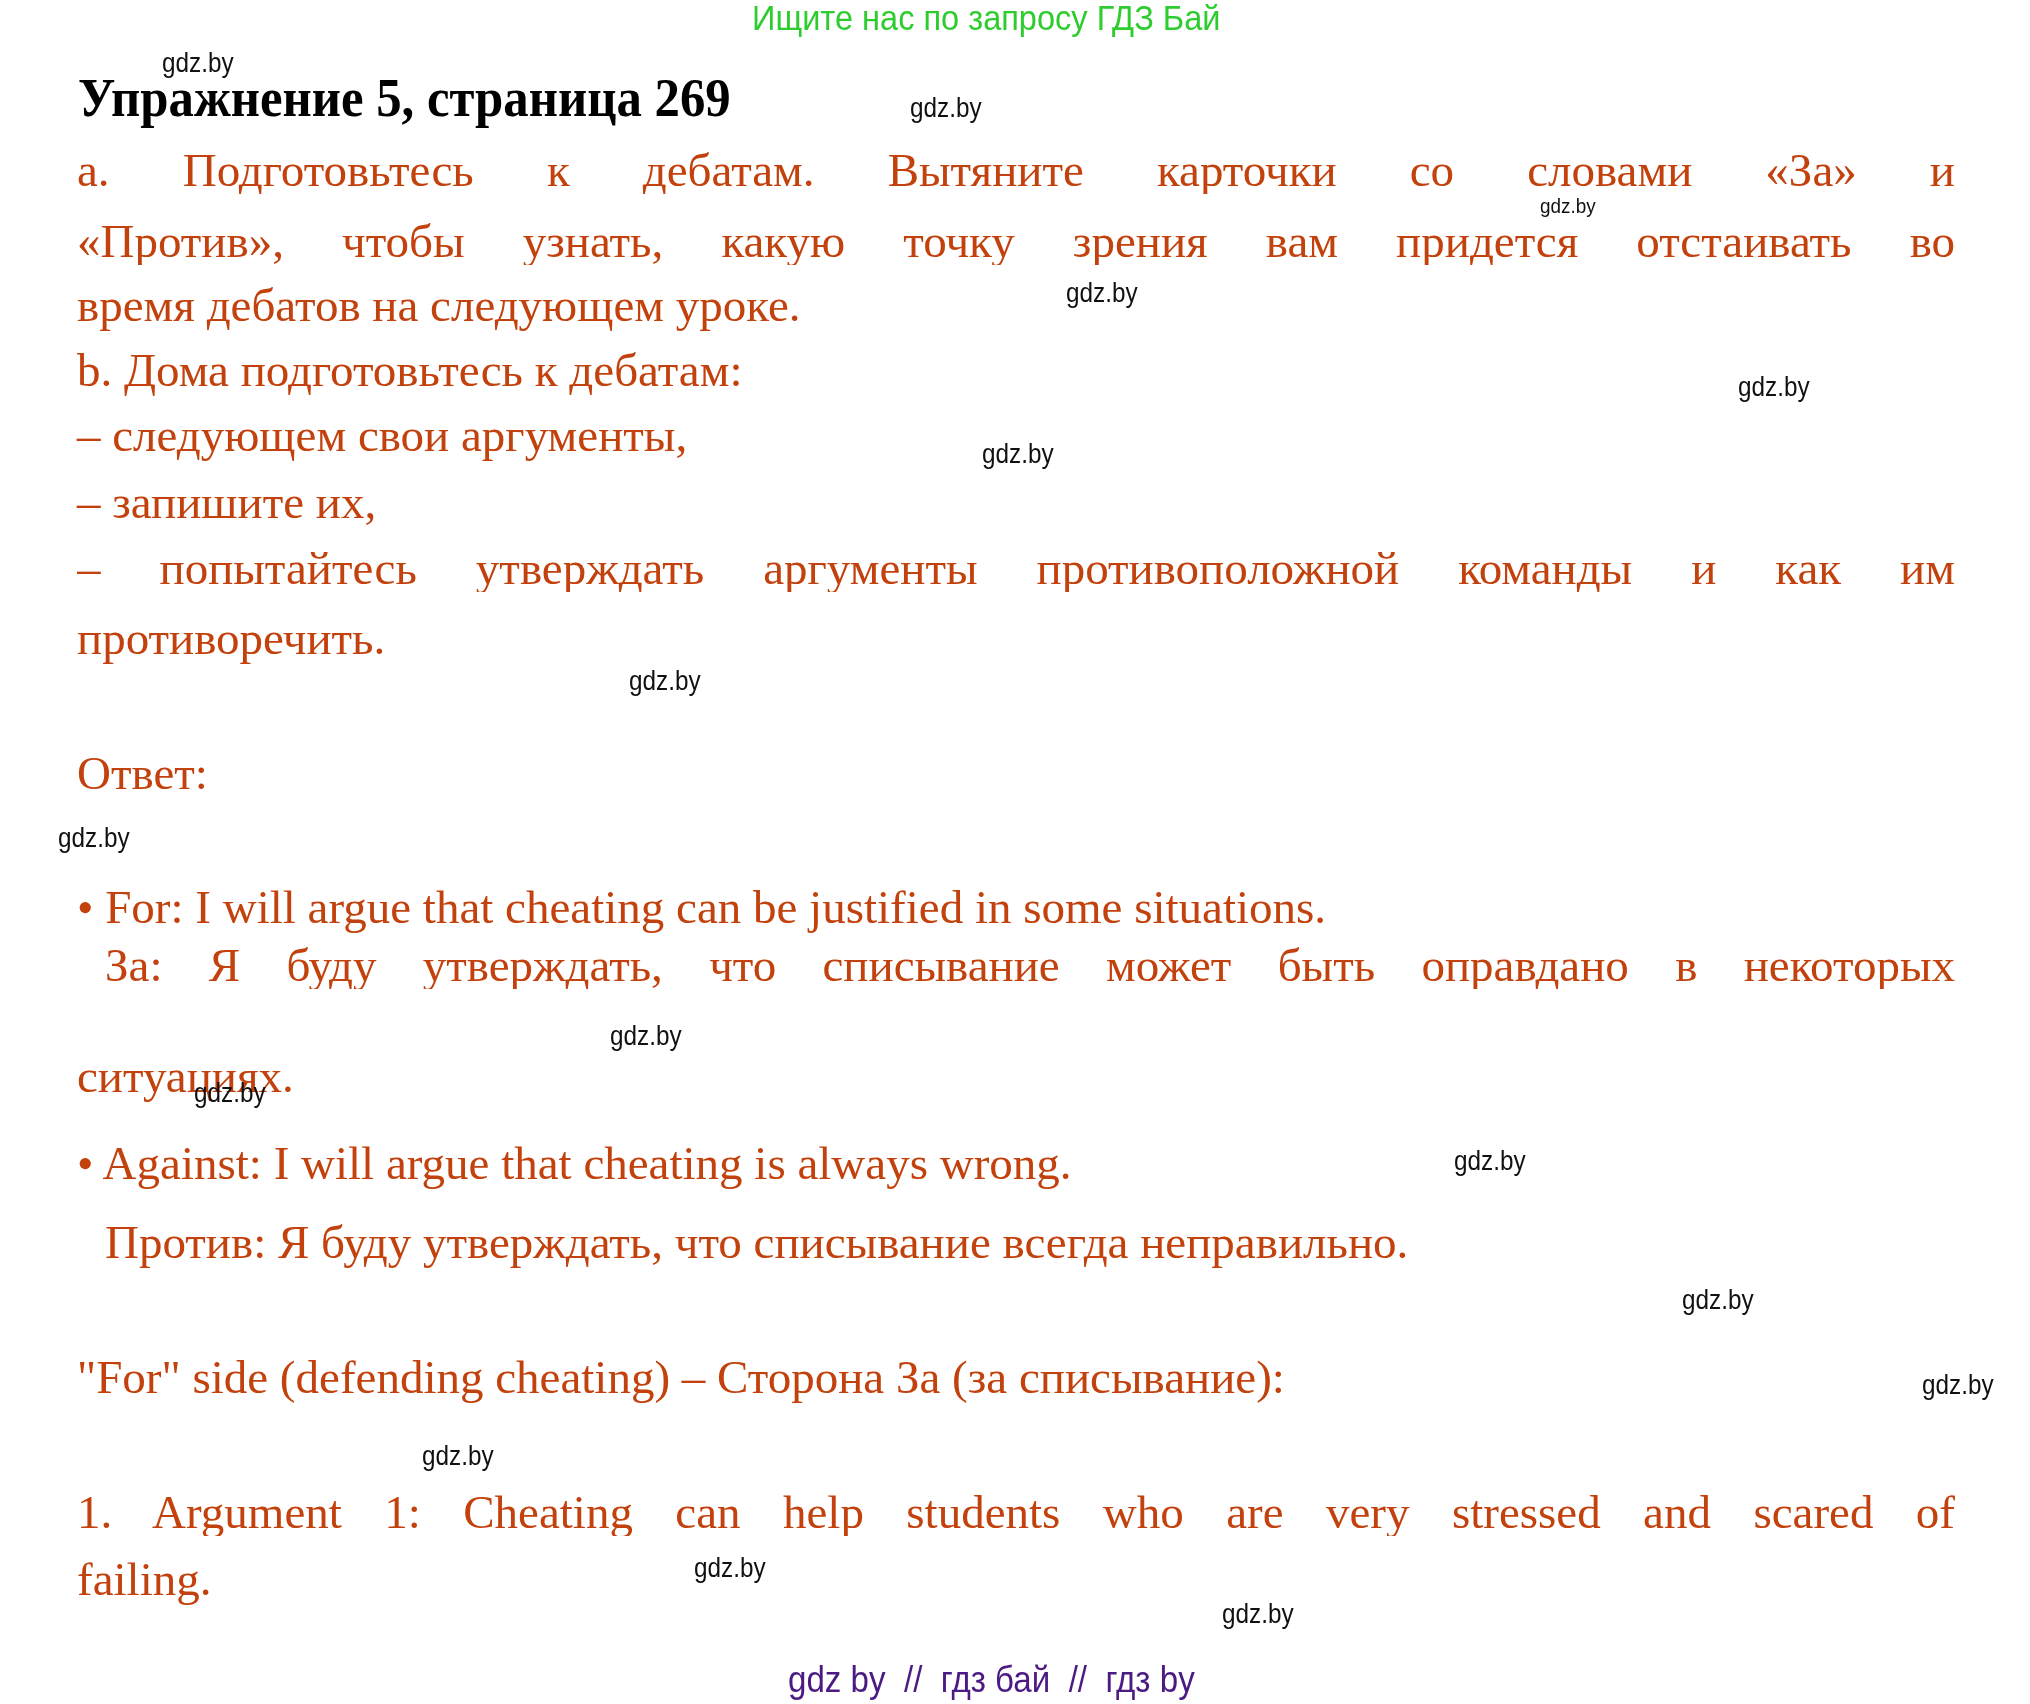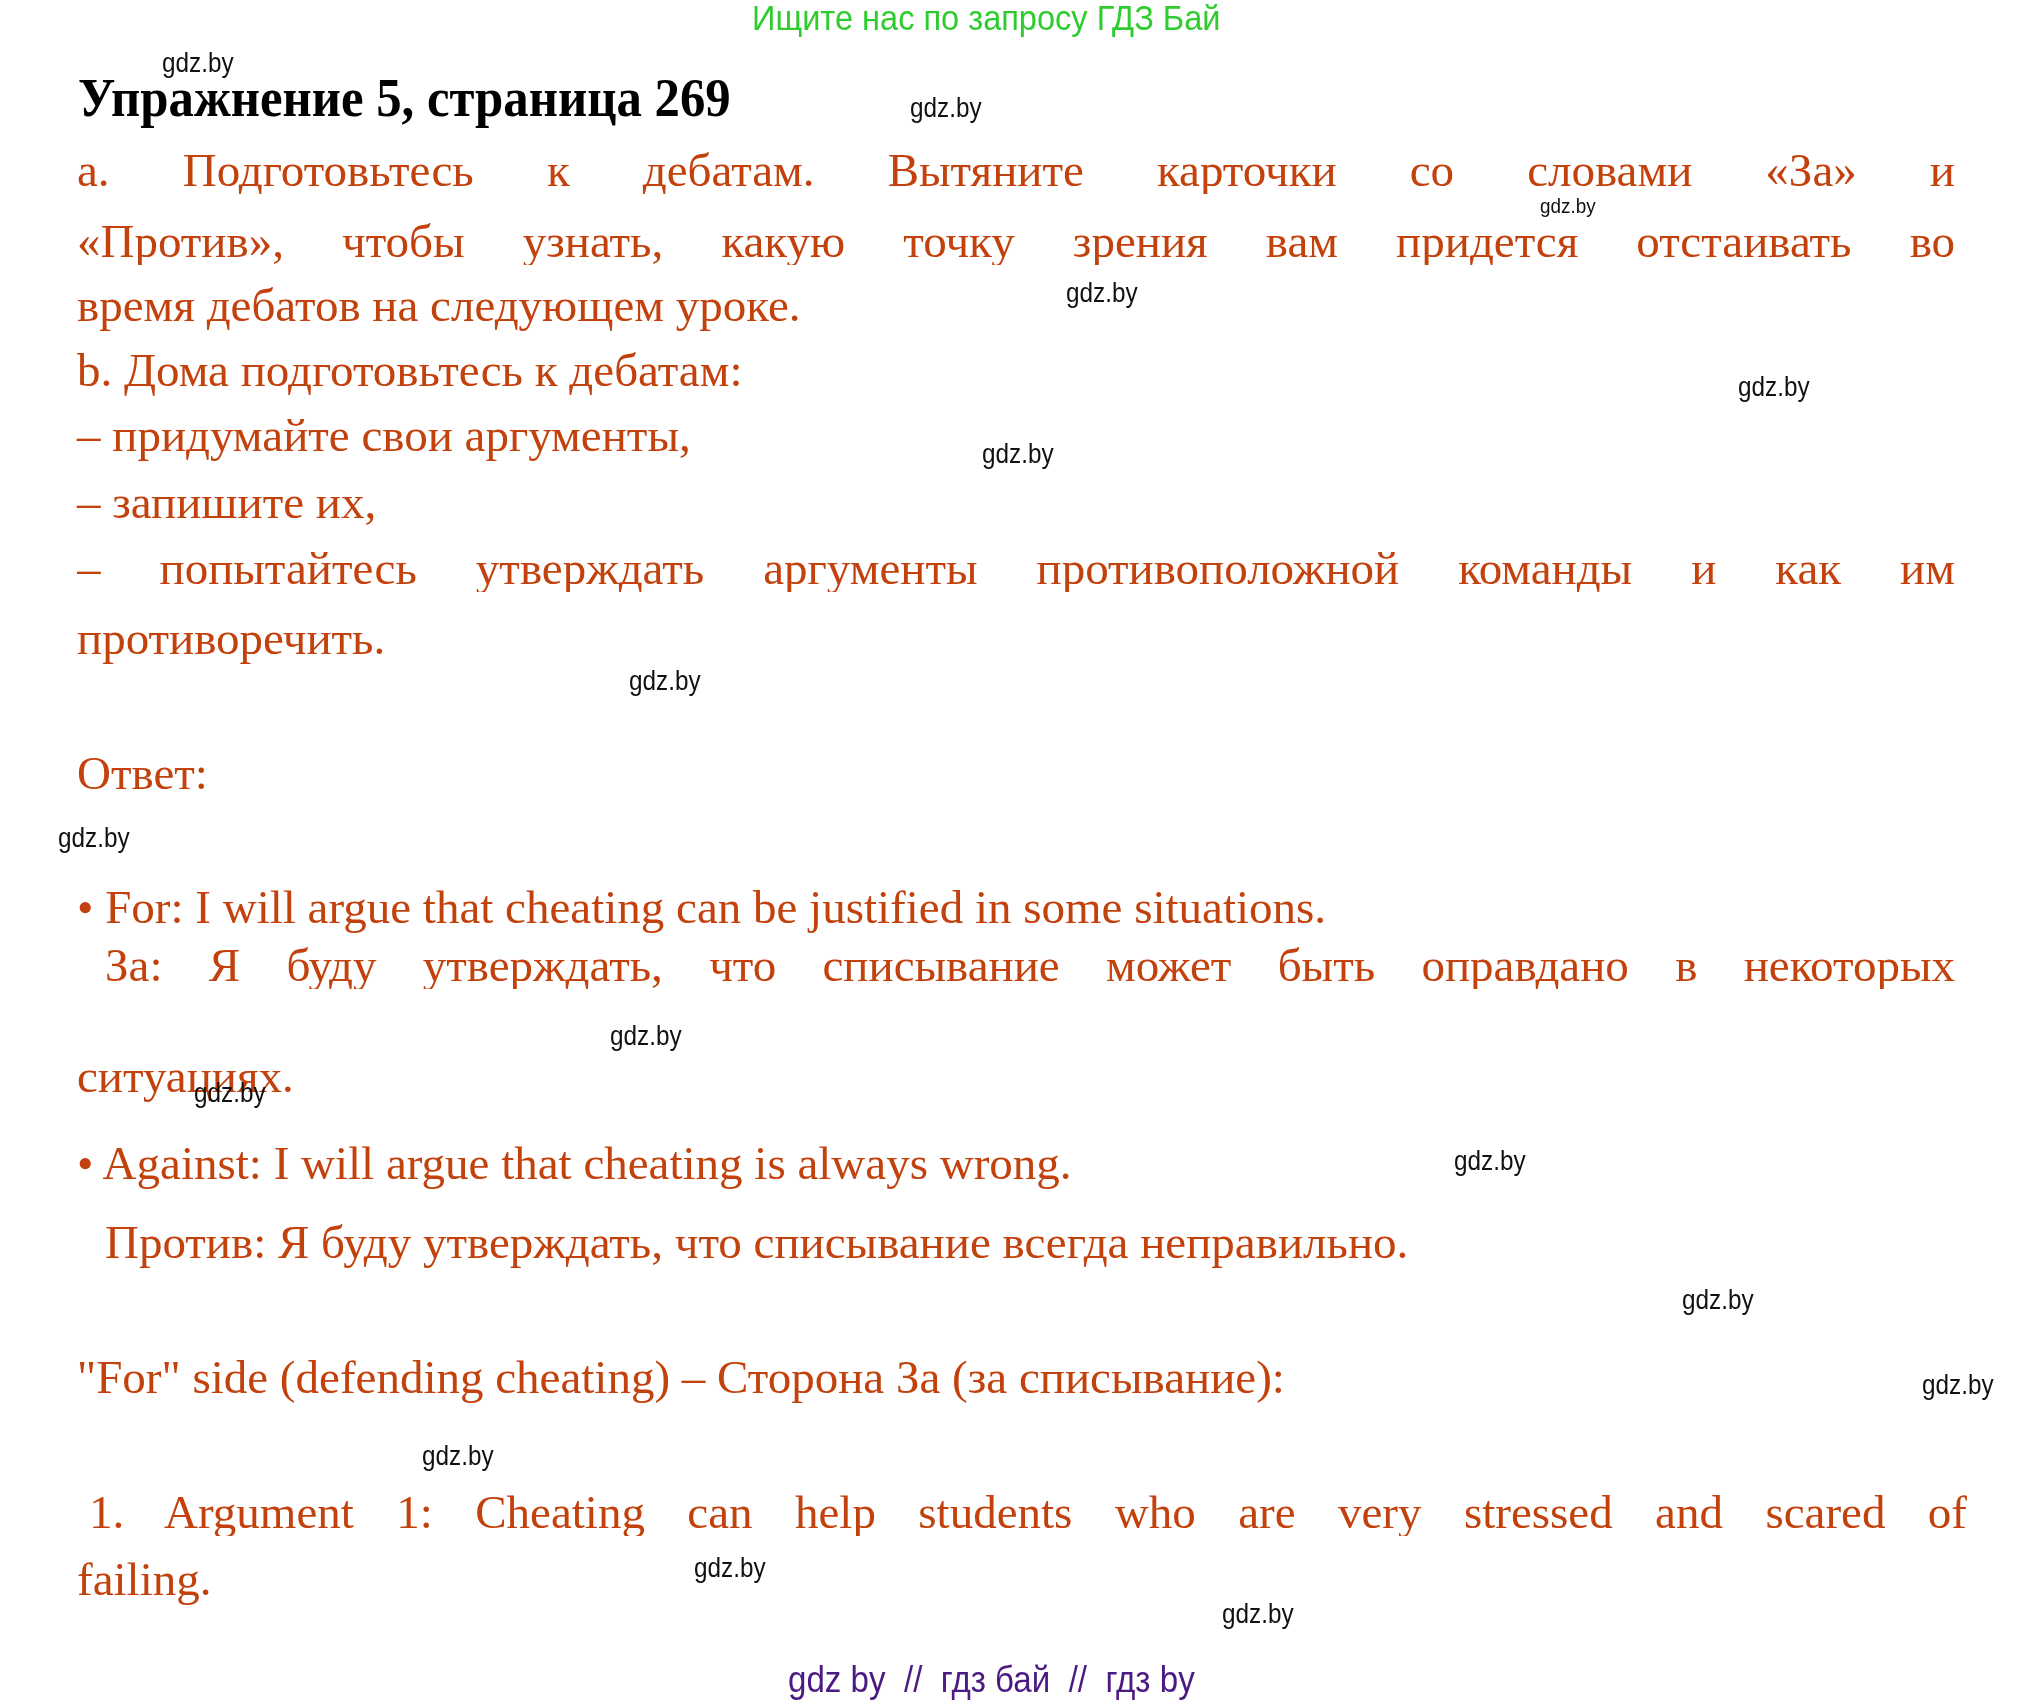--- a/index.html
+++ b/index.html
@@ -86,33 +86,33 @@
 <body>
 
 <div class="banner">Ищите нас по запросу ГДЗ Бай</div>
 
 <div class="heading">Упражнение 5, страница 269</div>
 
 <div class="line just" style="top:147px;">a. Подготовьтесь к дебатам. Вытяните карточки со словами «За» и</div>
 <div class="line just" style="top:218px;">«Против», чтобы узнать, какую точку зрения вам придется отстаивать во</div>
 <div class="line" style="left:77px; top:282px;">время дебатов на следующем уроке.</div>
 <div class="line" style="left:77px; top:347px;">b. Дома подготовьтесь к дебатам:</div>
-<div class="line" style="left:77px; top:412px;">– придумайте свои аргументы,</div>
+<div class="line" style="left:77px; top:412px;">– следующем свои аргументы,</div>
 <div class="line" style="left:77px; top:479px;">– запишите их,</div>
 <div class="line just" style="top:545px;">– попытайтесь утверждать аргументы противоположной команды и как им</div>
 <div class="line" style="left:77px; top:615px;">противоречить.</div>
 
 <div class="line" style="left:77px; top:750px;">Ответ:</div>
 <div class="line" style="left:77px; top:884px;">• For: I will argue that cheating can be justified in some situations.</div>
 <div class="line" style="left:105px; top:942px; width:1850px; text-align:justify; text-align-last:justify; white-space:normal; overflow:hidden;">За: Я буду утверждать, что списывание может быть оправдано в некоторых</div>
 <div class="line" style="left:77px; top:1017px;margin-top:36px;">ситуациях.</div>
 <div class="line" style="left:77px; top:1140px;">• Against: I will argue that cheating is always wrong.</div>
 <div class="line" style="left:105px; top:1219px;">Против: Я буду утверждать, что списывание всегда неправильно.</div>
 <div class="line" style="left:77px; top:1354px;">"For" side (defending cheating) – Сторона За (за списывание):</div>
-<div class="line just" style="top:1489px;margin-left:12px;">1. Argument 1: Cheating can help students who are very stressed and scared of</div>
+<div class="line just" style="top:1489px;">1. Argument 1: Cheating can help students who are very stressed and scared of</div>
 <div class="line" style="left:77px; top:1556px;">failing.</div>
 
 <div class="wm" style="left:162px; top:48px;">gdz.by</div>
 <div class="wm" style="left:910px; top:93px;">gdz.by</div>
 <div class="wm small" style="left:1540px; top:194px;">gdz.by</div>
 <div class="wm" style="left:1066px; top:278px;">gdz.by</div>
 <div class="wm" style="left:1738px; top:372px;">gdz.by</div>
 <div class="wm" style="left:982px; top:439px;">gdz.by</div>
 <div class="wm" style="left:629px; top:666px;">gdz.by</div>
 <div class="wm" style="left:58px; top:823px;">gdz.by</div>

